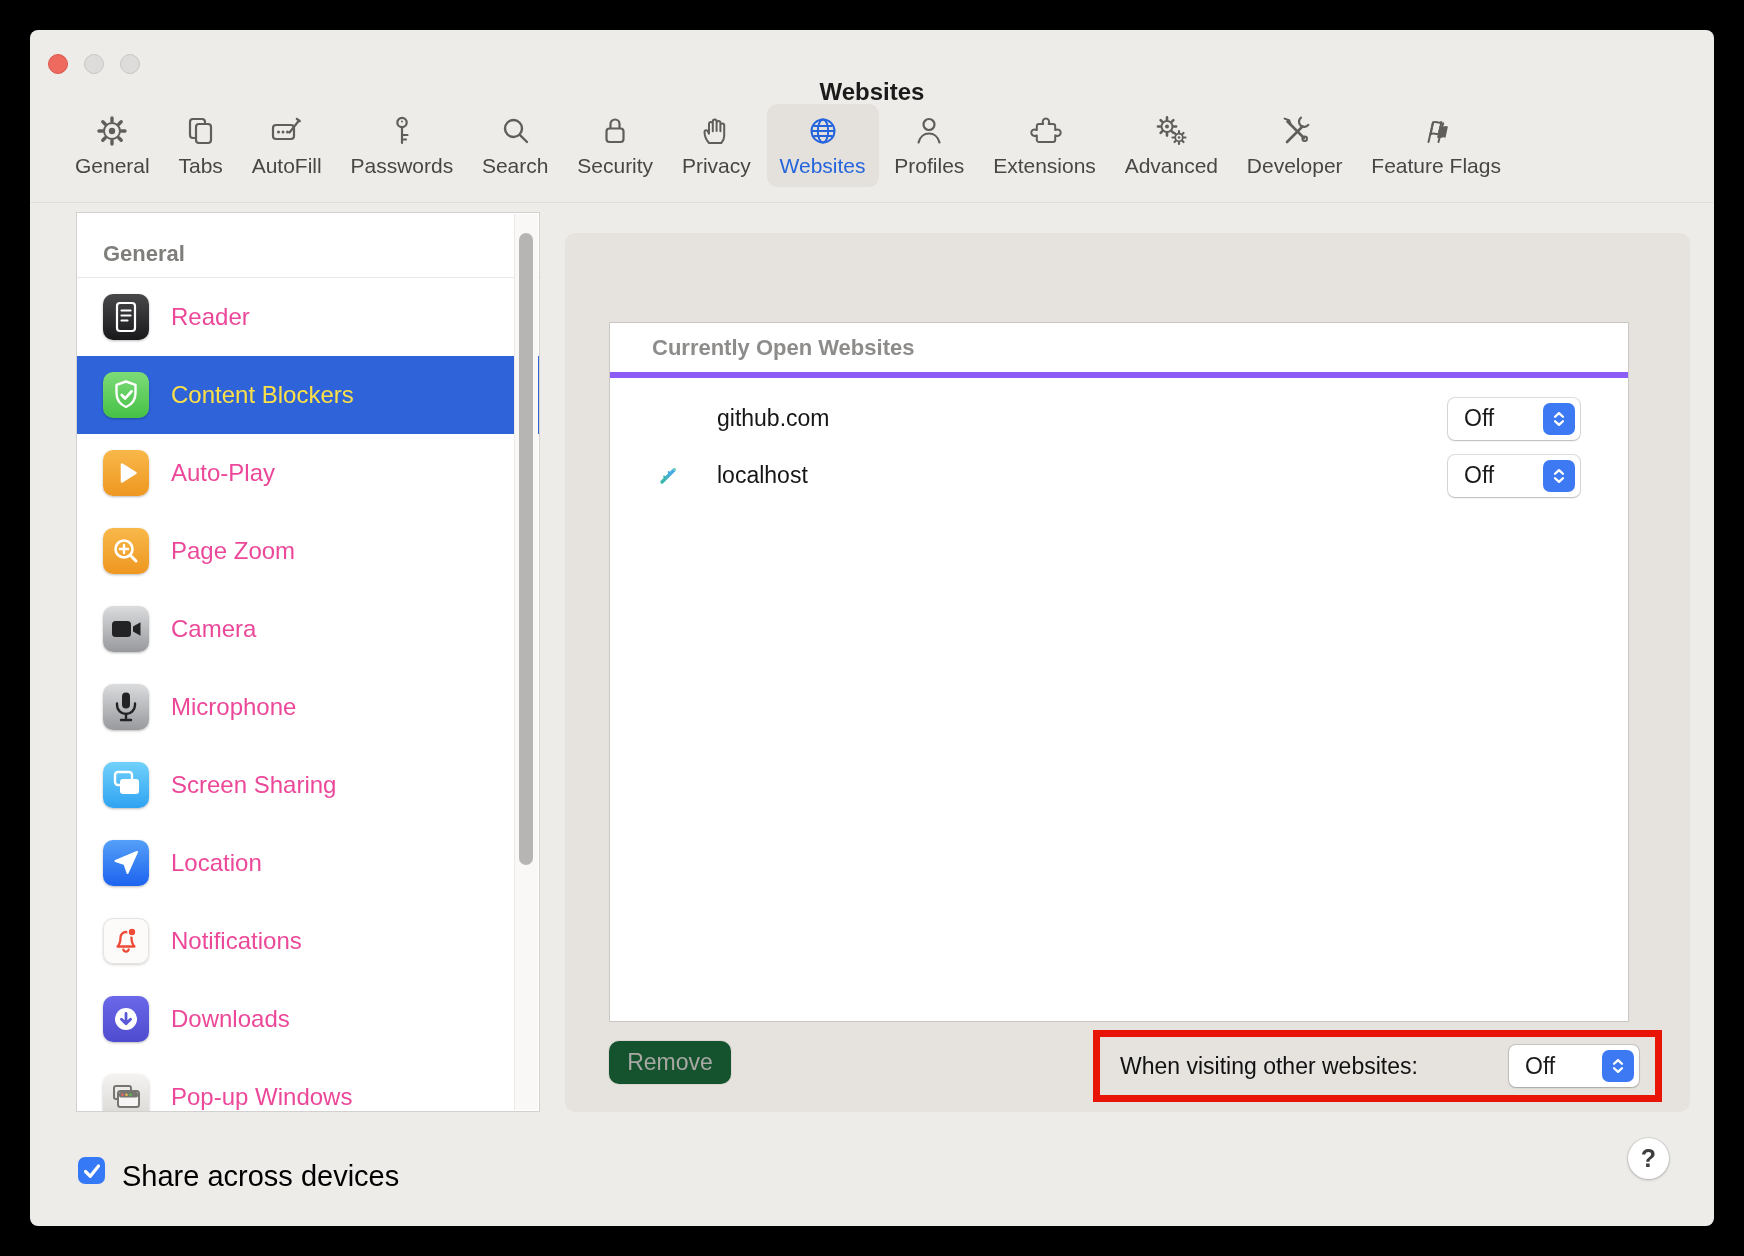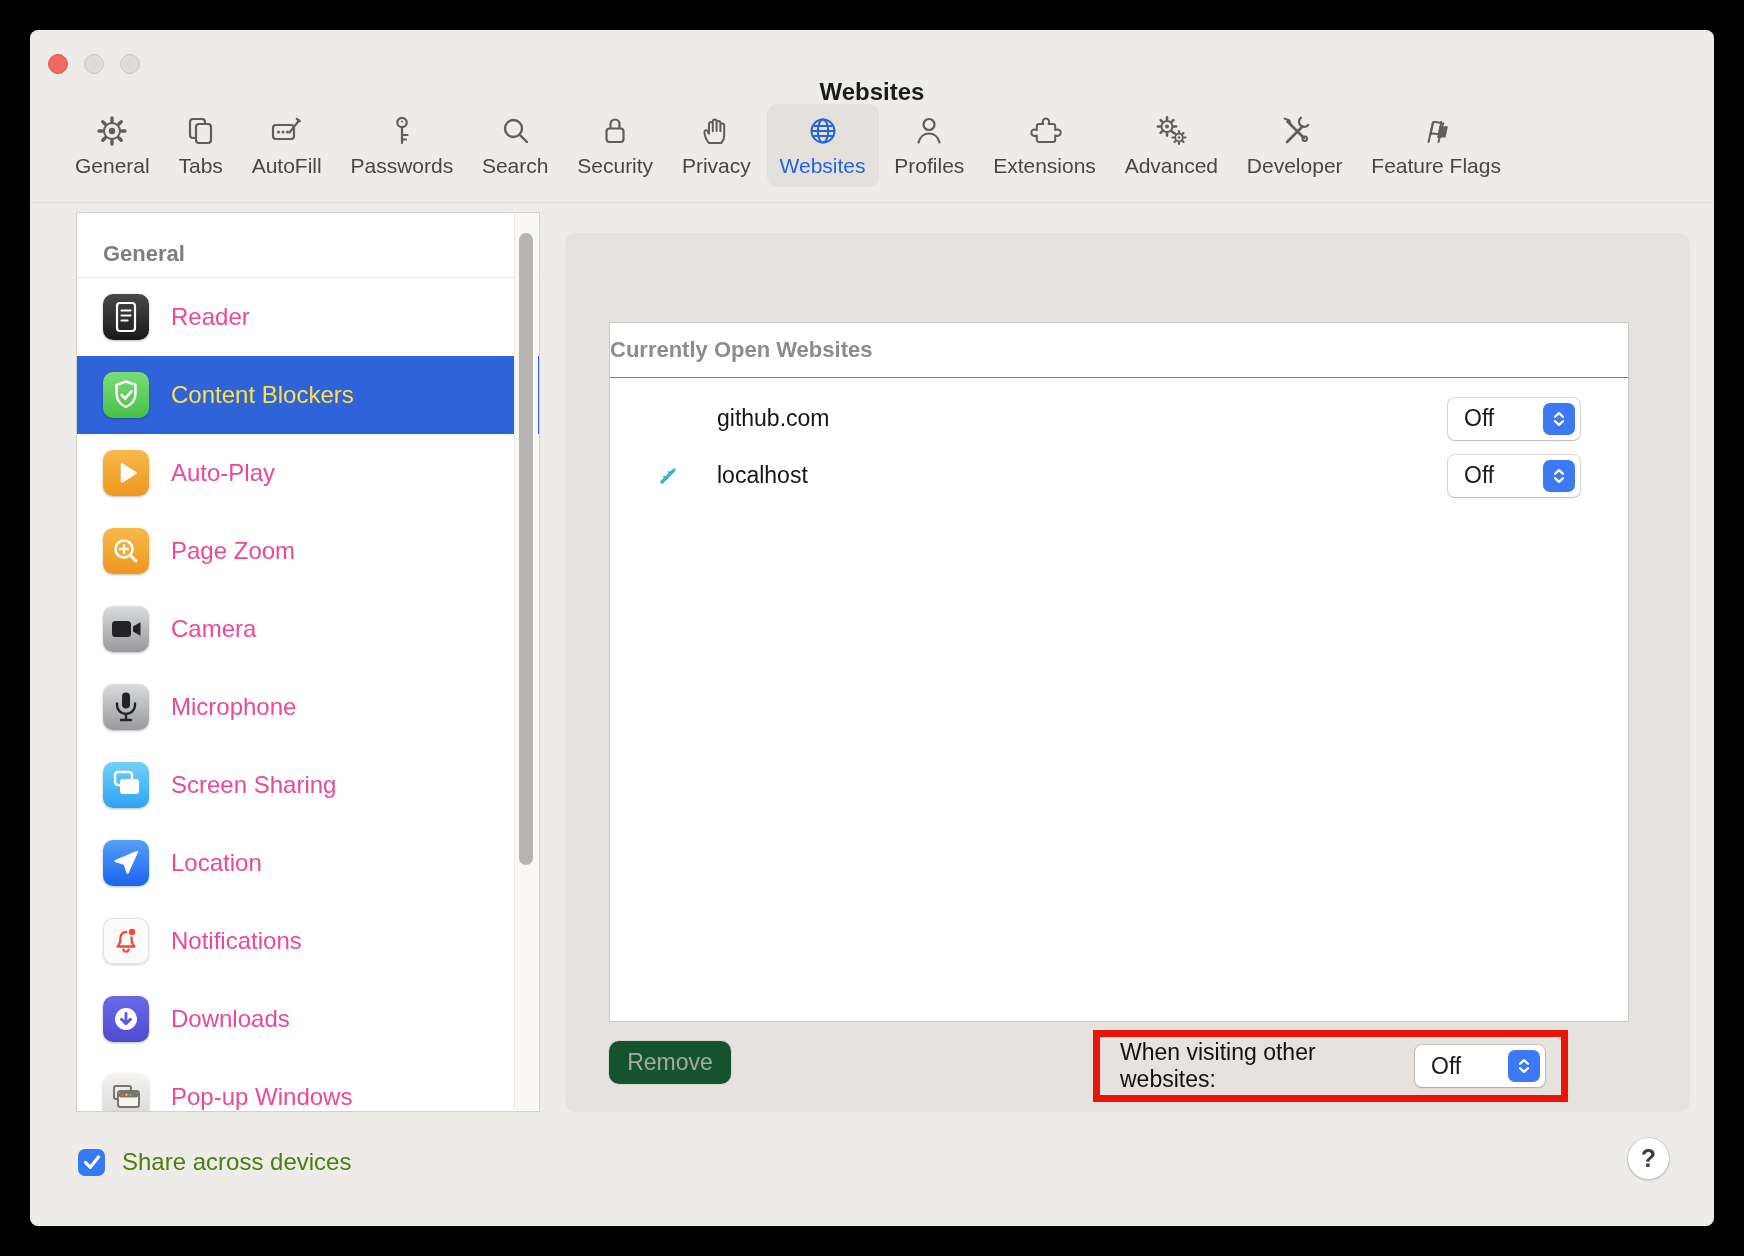--- a/index.html
+++ b/index.html
@@ -46,36 +46,36 @@
   .ic-purple{background:linear-gradient(180deg,#6b68ea,#4e4bce);}
   .ic-notif{background:#fcfbfa;box-shadow:inset 0 0 0 1px #e5e4e1, 0 1px 2.5px rgba(0,0,0,0.18);}
   .ic-popup{background:linear-gradient(180deg,#f4f3f1,#d9d7d4);}
   .scroll-track{position:absolute;top:1px;right:1px;bottom:1px;width:24px;background:#f9f8f6;border-left:1px solid #eceae7;}
   .scroll-thumb{position:absolute;top:19px;right:5px;width:14px;height:632px;border-radius:8px;background:#b6b5b3;}
 
   
   .panel{position:absolute;left:535px;top:203px;width:1125px;height:879px;background:var(--panelbg);border-radius:10px;}
   .heading{position:absolute;left:44px;top:42px;font-size:23px;color:#161616;}
   .table{position:absolute;left:44px;top:89px;width:1020px;height:700px;background:#fff;border:1px solid #c9c8c4;}
-  .table-header{height:55px;border-bottom:1px solid #8b5cf6;display:flex;align-items:center;font-size:22px;font-weight:600;color:#8d8c8a;}
+  .table-header{height:55px;border-bottom:6px solid #8b5cf6;display:flex;align-items:center;padding-left:42px;font-size:22px;font-weight:600;color:#8d8c8a;}
   .rows{padding-top:12px;}
   .trow{height:57px;display:flex;align-items:center;padding-left:46px;padding-right:48px;gap:23px;}
   .fav-slot{width:24px;height:24px;margin-right:14px;display:grid;place-items:center;flex:0 0 auto;}
   .site{flex:1;font-size:23px;color:#161616;}
   .dropdown{width:132px;height:42px;background:#fff;border-radius:7px;display:flex;align-items:center;box-shadow:0 0 0 1px rgba(0,0,0,0.13),0 1px 2px rgba(0,0,0,0.16);flex:0 0 auto;}
   .dd-label{flex:1;padding-left:16px;font-size:23px;color:#1a1a1a;}
   .dd-btn{width:32px;height:32px;margin-right:5px;border-radius:7px;background:var(--ddblue);display:grid;place-items:center;}
   .remove-btn{position:absolute;left:44px;top:808px;width:122px;height:43px;border-radius:10px;background:#14532d;box-shadow:0 0 0 1px rgba(0,0,0,0.05);color:#a9a8a5;font-size:23px;display:grid;place-items:center;}
-  .red-box{position:absolute;left:528px;top:797px;width:475px;height:72px;border:7px solid var(--red);display:flex;align-items:center;justify-content:space-between;padding:0 16px 0 20px;}
+  .red-box{position:absolute;left:528px;top:797px;width:569px;height:72px;border:7px solid var(--red);display:flex;align-items:center;justify-content:space-between;padding:0 16px 0 20px;}
   .red-label{font-size:23px;color:#111;}
 
   
   .footer-share{position:absolute;left:48px;top:1118px;display:flex;align-items:center;gap:17px;}
   .checkbox{width:27px;height:27px;border-radius:7px;background:#3579f6;display:grid;place-items:center;}
-  .share-label{font-size:24px;color:#4d7c0f;}
+  .share-label{font-size:29px;color:#000000;margin-top:12px;}
   .help-btn{position:absolute;left:1598px;top:1108px;width:41px;height:41px;border-radius:50%;background:#fff;box-shadow:0 0 0 1px rgba(0,0,0,0.08),0 1px 3px rgba(0,0,0,0.22);display:grid;place-items:center;font-size:25px;font-weight:600;color:#3e3e40;}
   svg{display:block}
 </style>
 </head>
 <body>
 
 <div class="stage">
 <div class="window">
 
   <div class="traffic">

